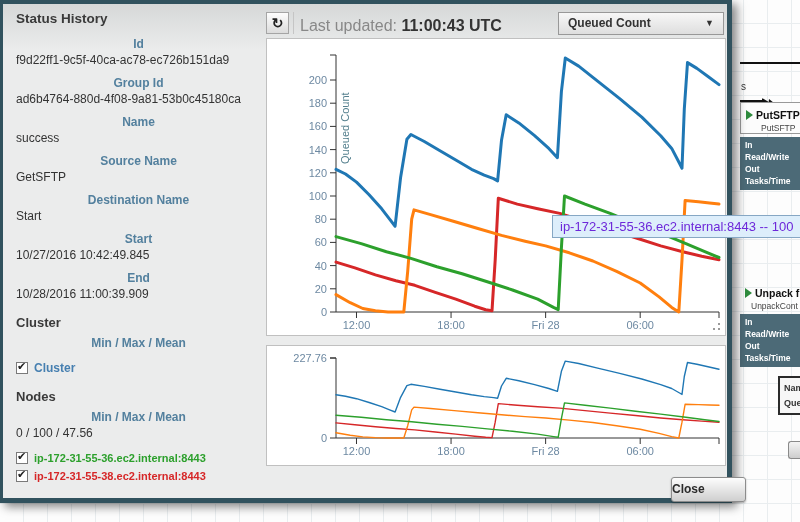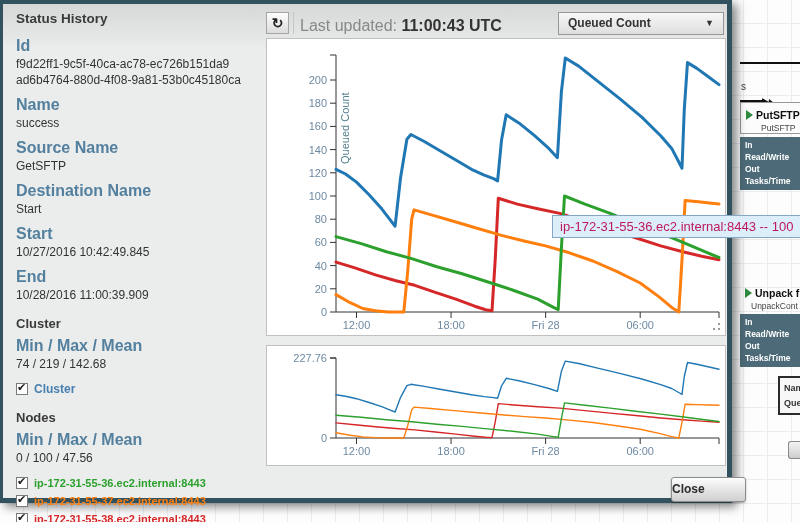--- a/index.html
+++ b/index.html
@@ -34,21 +34,21 @@
 
   
   .dialog { position:absolute; left:0; top:0; width:732px; height:503px;
             border:solid #31525e; border-width:4px 5px 5px 3px;
             box-shadow:5px 4px 9px rgba(40,40,40,.55);
             background:linear-gradient(#d6d8d8, #ebecec 46px); }
   .dlg-title { position:absolute; left:13px; top:7px; font-size:13.5px; font-weight:bold; color:#3a3a3a; }
 
   
   .sidebar { position:absolute; left:13px; top:24px; width:245px; }
-  .fld-label { font-size:16px; font-weight:bold; color:#53809e; margin-top:9px; }
+  .fld-label { font-size:12px; font-weight:bold; color:#53809e; margin-top:9px;text-align:center; }
   .fld-value { font-size:12px; color:#333; margin-top:2px; white-space:nowrap; }
   .sect-head { font-size:13px; font-weight:bold; color:#3a3a3a; margin-top:14px; }
   .cb-row { margin-top:10px; display:flex; align-items:center; height:15px; }
   .cb-row.tight { margin-top:3px; }
   .checkbox { width:12px; height:12px; background:#fff; border:1px solid #7a7a7a;
               display:inline-block; position:relative; margin-right:6px; flex:none; }
   .checkbox::after { content:"\2714"; position:absolute; left:0px; top:-3px;
                      font-size:11px; color:#222; }
   .cb-label { font-size:12px; font-weight:bold; color:#467fb0; }
   .node-label { font-size:11px; font-weight:bold; white-space:nowrap; }
@@ -77,21 +77,21 @@
 
   
   .close-btn { position:absolute; left:668px; top:473px; width:75px; height:25px;
                border:1px solid #8c8c8c; border-radius:3px;
                background:linear-gradient(#fdfdfd,#cfcfcf);
                font-size:12px; font-weight:bold; color:#2b2b2b; text-align:left;
                line-height:23px; box-shadow:0 1px 2px rgba(0,0,0,.3); cursor:pointer; }
 
   
   .chart-tooltip { position:absolute; left:552px; top:215px; height:23px; z-index:50;
-                   background:#ddeefb; border:1px solid #86a7c4; font-size:13px; color:#be185d;
+                   background:#ddeefb; border:1px solid #86a7c4; font-size:13px; color:#6d28d9;
                    line-height:21px; padding:0 7px; white-space:nowrap; }
 </style>
 </head>
 <body>
 
 <div class="canvas-layer">
   <div class="conn-line" style="left:740px; top:62px; width:60px;"></div>
   <div class="conn-s">s</div>
   <div class="conn-line" style="left:740px; top:100px; width:25px;"></div>
   <svg style="position:absolute; left:762px; top:95px;" width="20" height="16">
@@ -129,50 +129,46 @@
   </div>
   <div class="gray-frag"></div>
 </div>
 
 <div class="dialog">
   <div class="dlg-title">Status History</div>
 
   <div class="sidebar">
     <div class="fld-label">Id</div>
     <div class="fld-value">f9d22ff1-9c5f-40ca-ac78-ec726b151da9</div>
+    <div class="fld-label">Group Id</div>
     <div class="fld-value">ad6b4764-880d-4f08-9a81-53b0c45180ca</div>
     <div class="fld-label">Name</div>
     <div class="fld-value">success</div>
     <div class="fld-label">Source Name</div>
     <div class="fld-value">GetSFTP</div>
     <div class="fld-label">Destination Name</div>
     <div class="fld-value">Start</div>
     <div class="fld-label">Start</div>
     <div class="fld-value">10/27/2016 10:42:49.845</div>
     <div class="fld-label">End</div>
     <div class="fld-value">10/28/2016 11:00:39.909</div>
 
     <div class="sect-head">Cluster</div>
     <div class="fld-label" style="margin-top:6px;">Min / Max / Mean</div>
-    <div class="fld-value">74 / 219 / 142.68</div>
     <div class="cb-row">
       <span class="checkbox"></span>
       <span class="cb-label">Cluster</span>
     </div>
 
     <div class="sect-head">Nodes</div>
     <div class="fld-label" style="margin-top:6px;">Min / Max / Mean</div>
     <div class="fld-value">0 / 100 / 47.56</div>
     <div class="cb-row">
       <span class="checkbox"></span>
       <span class="cb-label node-label" style="color: rgb(44, 160, 44); text-align: right;">ip-172-31-55-36.ec2.internal:8443</span>
-    </div>
-    <div class="cb-row tight">
-      <span class="checkbox"></span>
-      <span class="cb-label node-label" style="color: rgb(255, 127, 14);">ip-172-31-55-37.ec2.internal:8443</span>
     </div>
     <div class="cb-row tight">
       <span class="checkbox"></span>
       <span class="cb-label node-label" style="color: rgb(214, 39, 40);">ip-172-31-55-38.ec2.internal:8443</span>
     </div>
   </div>
 
   <div class="refresh-btn"><span>↻</span></div>
   <div class="toolbar-sep"></div>
   <div class="last-updated">

